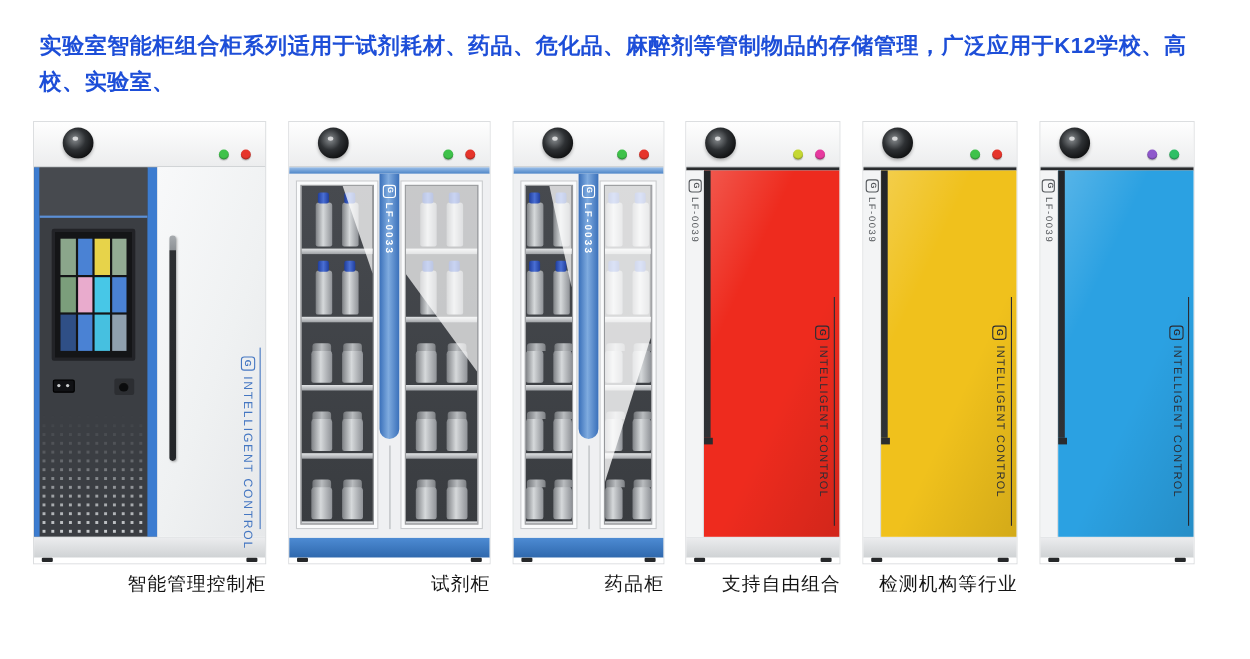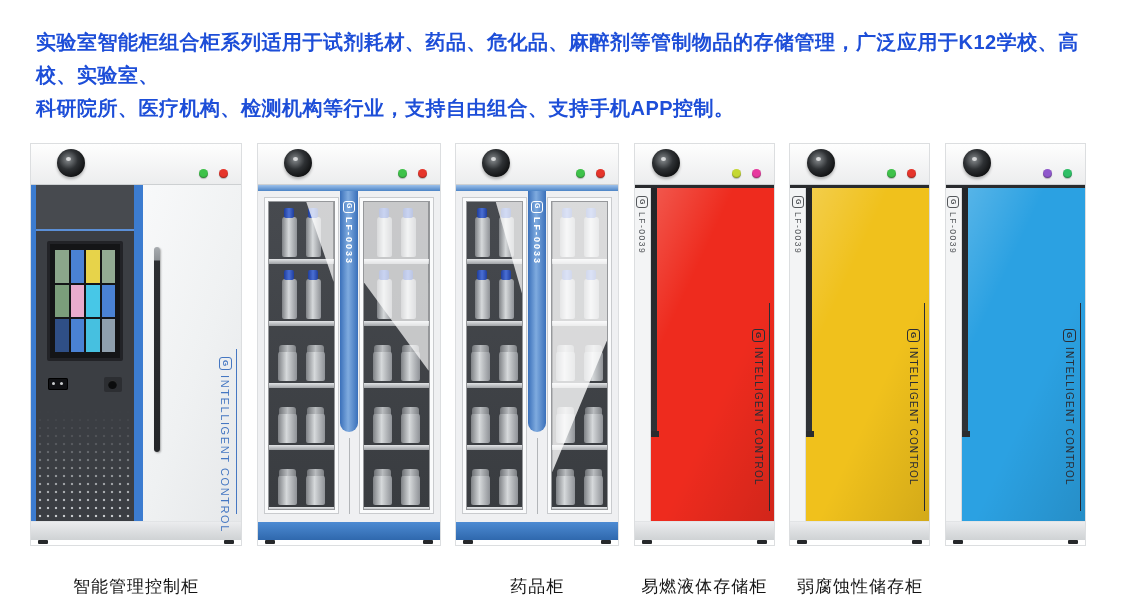--- a/index.html
+++ b/index.html
@@ -1,23 +1,23 @@
 <!DOCTYPE html>
 <html><head>
 <meta charset="utf-8">
 <style>
   html,body{margin:0;padding:0;background:#fff;width:1136px;height:599px;overflow:hidden;
     font-family:"Liberation Sans","DejaVu Sans",sans-serif;}
   .desc{margin:26px 36px 0 36px;font-size:20px;line-height:33px;letter-spacing:.5px;font-weight:600;}
   .row{width:1056px;margin:18px 0 0 30px;display:flex;justify-content:space-between;align-items:flex-start;}
   .cabwrap{margin:0;display:flex;flex-direction:column;}
-  .w-control{width:212px}.w-glass1{width:184px}.w-glass2{width:164px}.w-solid{width:141px}
+  .w-control{width:212px}.w-glass1{width:184px}.w-glass2{width:138px}.w-solid{width:141px}
   .cab{position:relative;height:403px;display:flex;flex-direction:column;box-sizing:border-box;
     border:1px solid #dcdee0;background:#fff;}
-  .cab-label{margin-top:29px;text-align:center;font-size:17px;color:#141414;letter-spacing:1px;}
+  .cab-label{margin-top:6px;text-align:right;font-size:17px;color:#141414;letter-spacing:1px;}
 
   
   .cab-top{flex:0 0 40px;position:relative;background:linear-gradient(180deg,#fefefe,#ecedee);
     border-bottom:1px solid #cdd0d2;}
   .camera{position:absolute;left:26px;top:5px;width:28px;height:28px;border-radius:50%;
     background:radial-gradient(circle at 40% 38%,#7a7e81 6%,#2e3134 40%,#111213 74%);
     box-shadow:0 2px 3px rgba(0,0,0,.28);}
   .camera::after{content:"";position:absolute;left:9px;top:8px;width:5px;height:4px;border-radius:50%;
     background:rgba(255,255,255,.7);}
   .solid-cab .camera{left:17px}
@@ -106,21 +106,20 @@
   .sdoor .brand-v{right:9px;bottom:12px;height:180px;font-size:10px;letter-spacing:1.2px;color:#2b2d35;}
   .sdoor .brand-line{background:#2b2d35;right:4px;bottom:10px;height:208px;}
 </style>
 </head>
 <body>
 
 <div>
 
   <p class="desc" style="color: #1d4ed8;">
     <span>实验室智能柜组合柜系列适用于试剂耗材、药品、危化品、麻醉剂等管制物品的存储管理，广泛应用于K12学校、高校、实验室、</span><br>
-    <span>科研院所、医疗机构、检测机构等行业，支持自由组合、支持手机APP控制。</span>
   </p>
 
   <div class="row">
 
     <figure class="cabwrap w-control">
       <div class="cab">
         <div class="cab-top">
           <span class="camera"></span>
           <span class="lights">
             <i class="led" style="background: rgb(63, 194, 74);"></i>
@@ -257,20 +256,21 @@
                   </div>
                   <i class="shelf"></i>
                 </div>
               <div class="glare r2"></div>
             </div>
           </div>
         </div>
         <div class="base blue"></div>
         <div class="feet"></div>
       </div>
+      <figcaption class="cab-label">试剂柜</figcaption>
     </figure>
 
     <figure class="cabwrap w-glass2">
       <div class="cab">
         <div class="cab-top">
           <span class="camera"></span>
           <span class="lights">
             <i class="led" style="background: rgb(63, 194, 74);"></i>
             <i class="led" style="background: rgb(230, 53, 43);"></i>
           </span>
@@ -384,21 +384,21 @@
           </div>
           <div class="sdoor" style="background: rgb(238, 43, 30);">
             <span class="shandle"></span>
             <div class="brand-v"><span class="logo">G</span><span>INTELLIGENT CONTROL</span></div>
             <span class="brand-line"></span>
           </div>
         </div>
         <div class="base gray"></div>
         <div class="feet"></div>
       </div>
-      <figcaption class="cab-label">易燃液体存储柜</figcaption>
+      <figcaption class="cab-label">支持自由组合</figcaption>
     </figure>
 
     <figure class="cabwrap w-solid">
       <div class="cab solid-cab">
         <div class="cab-top">
           <span class="camera"></span>
           <span class="lights">
             <i class="led" style="background: rgb(63, 194, 74);"></i>
             <i class="led" style="background: rgb(230, 53, 43);"></i>
           </span>
@@ -409,21 +409,21 @@
           </div>
           <div class="sdoor" style="background: rgb(240, 193, 28);">
             <span class="shandle"></span>
             <div class="brand-v"><span class="logo">G</span><span>INTELLIGENT CONTROL</span></div>
             <span class="brand-line"></span>
           </div>
         </div>
         <div class="base gray"></div>
         <div class="feet"></div>
       </div>
-      <figcaption class="cab-label">弱腐蚀性储存柜</figcaption>
+      <figcaption class="cab-label">检测机构等行业</figcaption>
     </figure>
 
     <figure class="cabwrap w-solid">
       <div class="cab solid-cab">
         <div class="cab-top">
           <span class="camera"></span>
           <span class="lights">
             <i class="led" style="background: rgb(143, 88, 204);"></i>
             <i class="led" style="background: rgb(47, 191, 102);"></i>
           </span>

